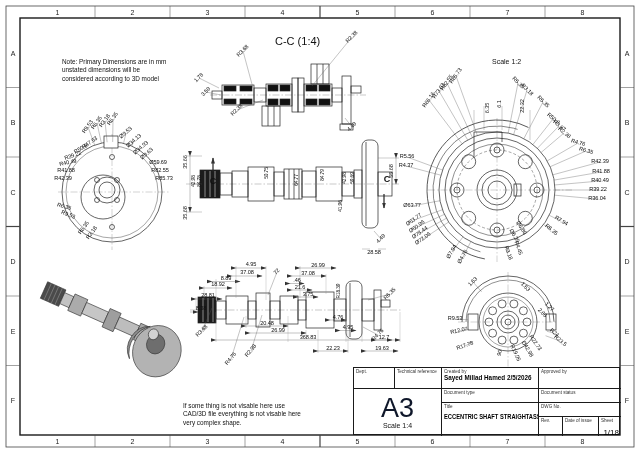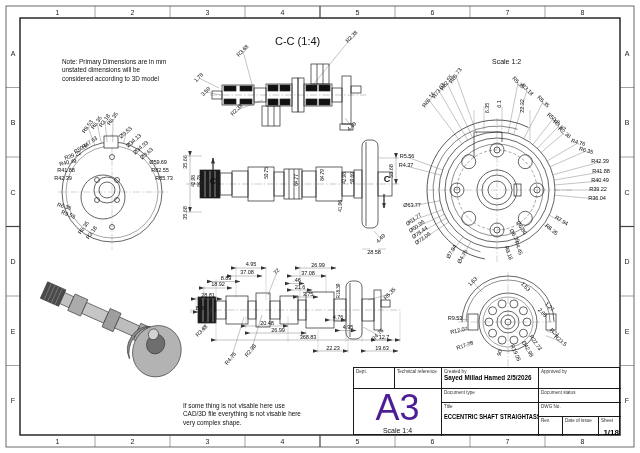--- a/index.html
+++ b/index.html
@@ -11,23 +11,23 @@
   .note{position:absolute;font-size:6.4px;line-height:1.3;color:#111;white-space:pre-line;z-index:4}
   .vtitle{position:absolute;font-size:11px;color:#111;z-index:4}
   .frame-label{position:absolute;font-size:7px;color:#222;transform:translate(-50%,-50%);z-index:4}
   
   .tb{position:absolute;left:353px;top:367px;width:267px;height:68px;border:1.3px solid #1a1a1a;background:#fff;box-sizing:border-box;z-index:6}
   .tb-cell{position:absolute;border-left:0.8px solid #1a1a1a;border-top:0.8px solid #1a1a1a;box-sizing:border-box;padding:1px 2px;overflow:hidden}
   .tb-cell.noL{border-left:none}.tb-cell.noT{border-top:none}
   .tb-lab{font-size:4.6px;color:#333;display:block;line-height:1.1}
   .tb-val{font-size:6.8px;font-weight:bold;color:#000;display:block;transform:scaleX(.93);transform-origin:left center;white-space:nowrap}
   .a3cell{display:flex;flex-direction:column;align-items:center;justify-content:center}
-  .a3big{font-size:36px;line-height:.95;color:#4c1d95}
+  .a3big{font-size:27px;line-height:.95;color:#0f172a}
   .a3scale{font-size:7px;color:#111;margin-top:1px}
-  .sheetval{font-size:8px;font-weight:bold;text-align:right;display:block;margin-top:5px}
+  .sheetval{font-size:8px;font-weight:normal;text-align:right;display:block;margin-top:5px}
 </style>
 </head>
 <body>
 
 <div class="sheet">
 
 <svg class="draw" width="640" height="453" viewBox="0 0 640 453">
   <defs>
     <marker id="ar" markerWidth="7" markerHeight="6" refX="5.5" refY="3" orient="auto" markerUnits="userSpaceOnUse">
       <path d="M0,1 L6,3 L0,5 z" fill="#333"></path>

